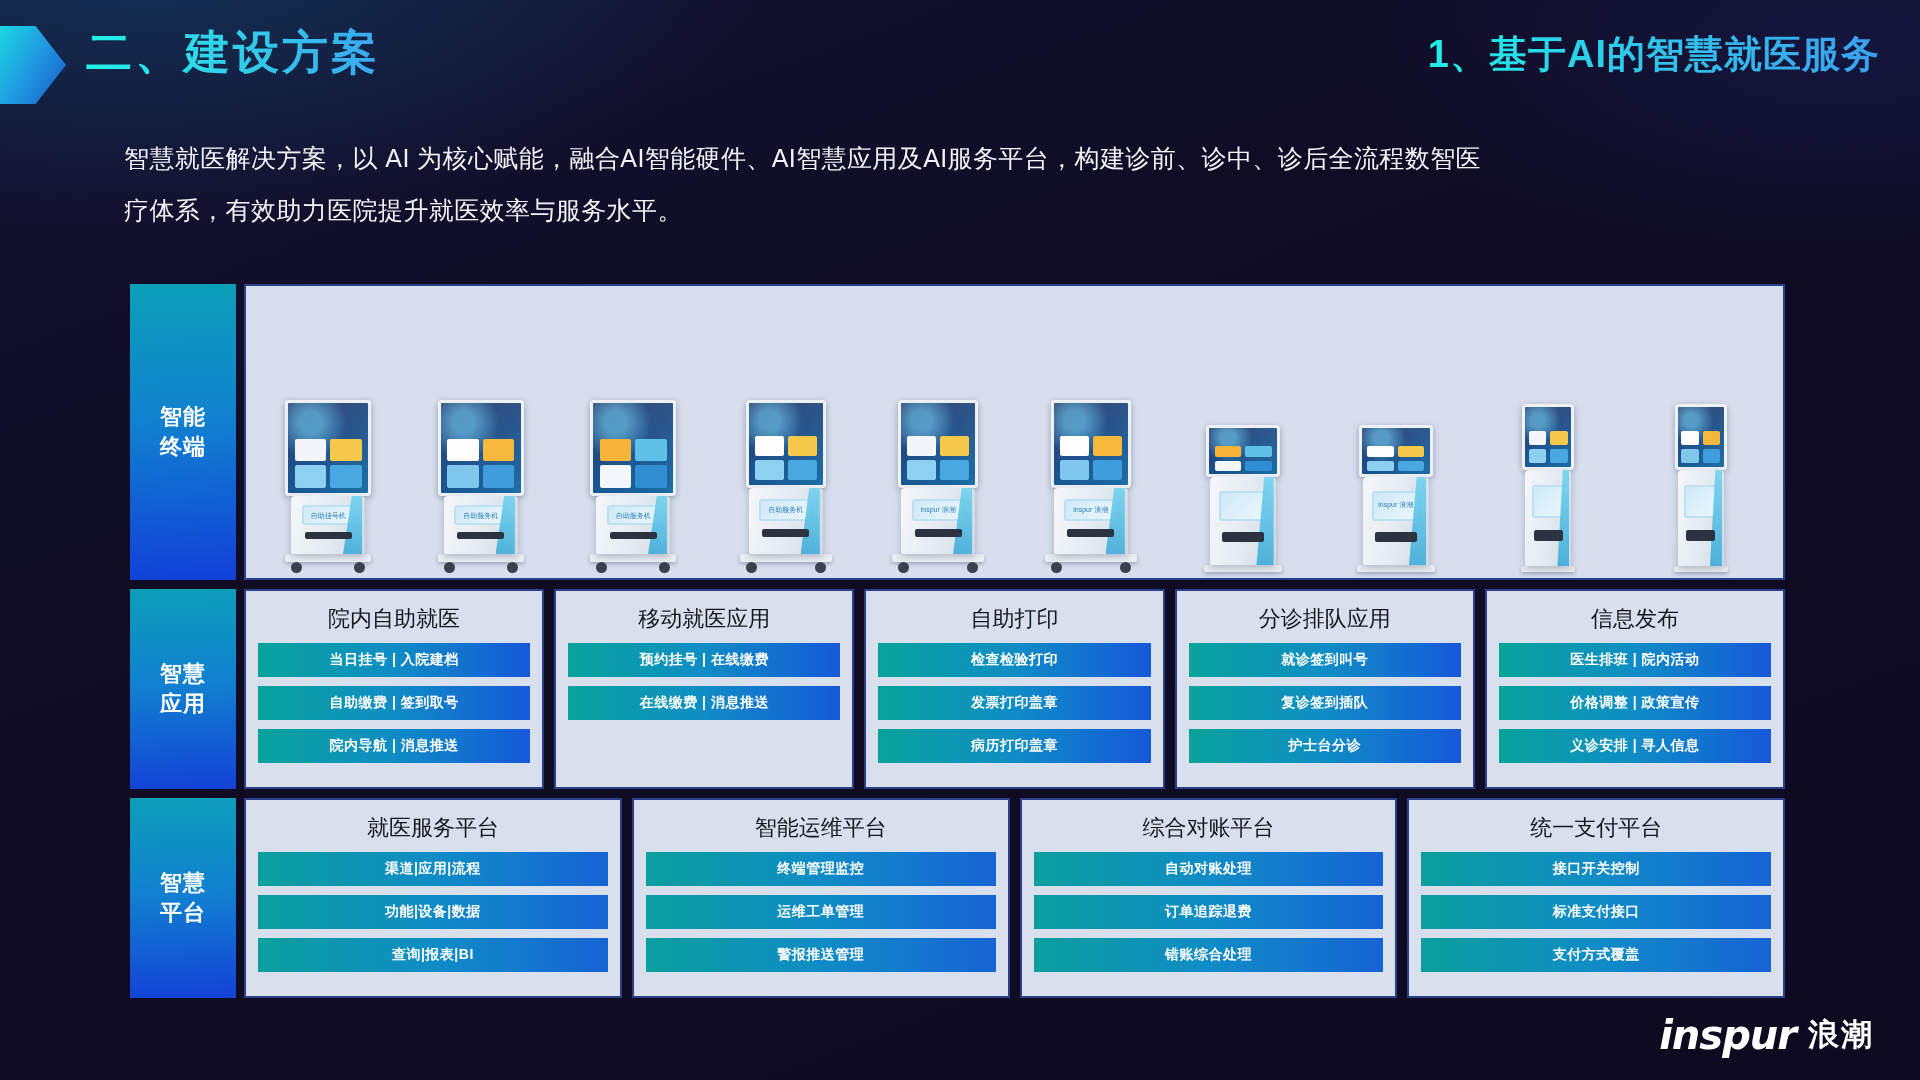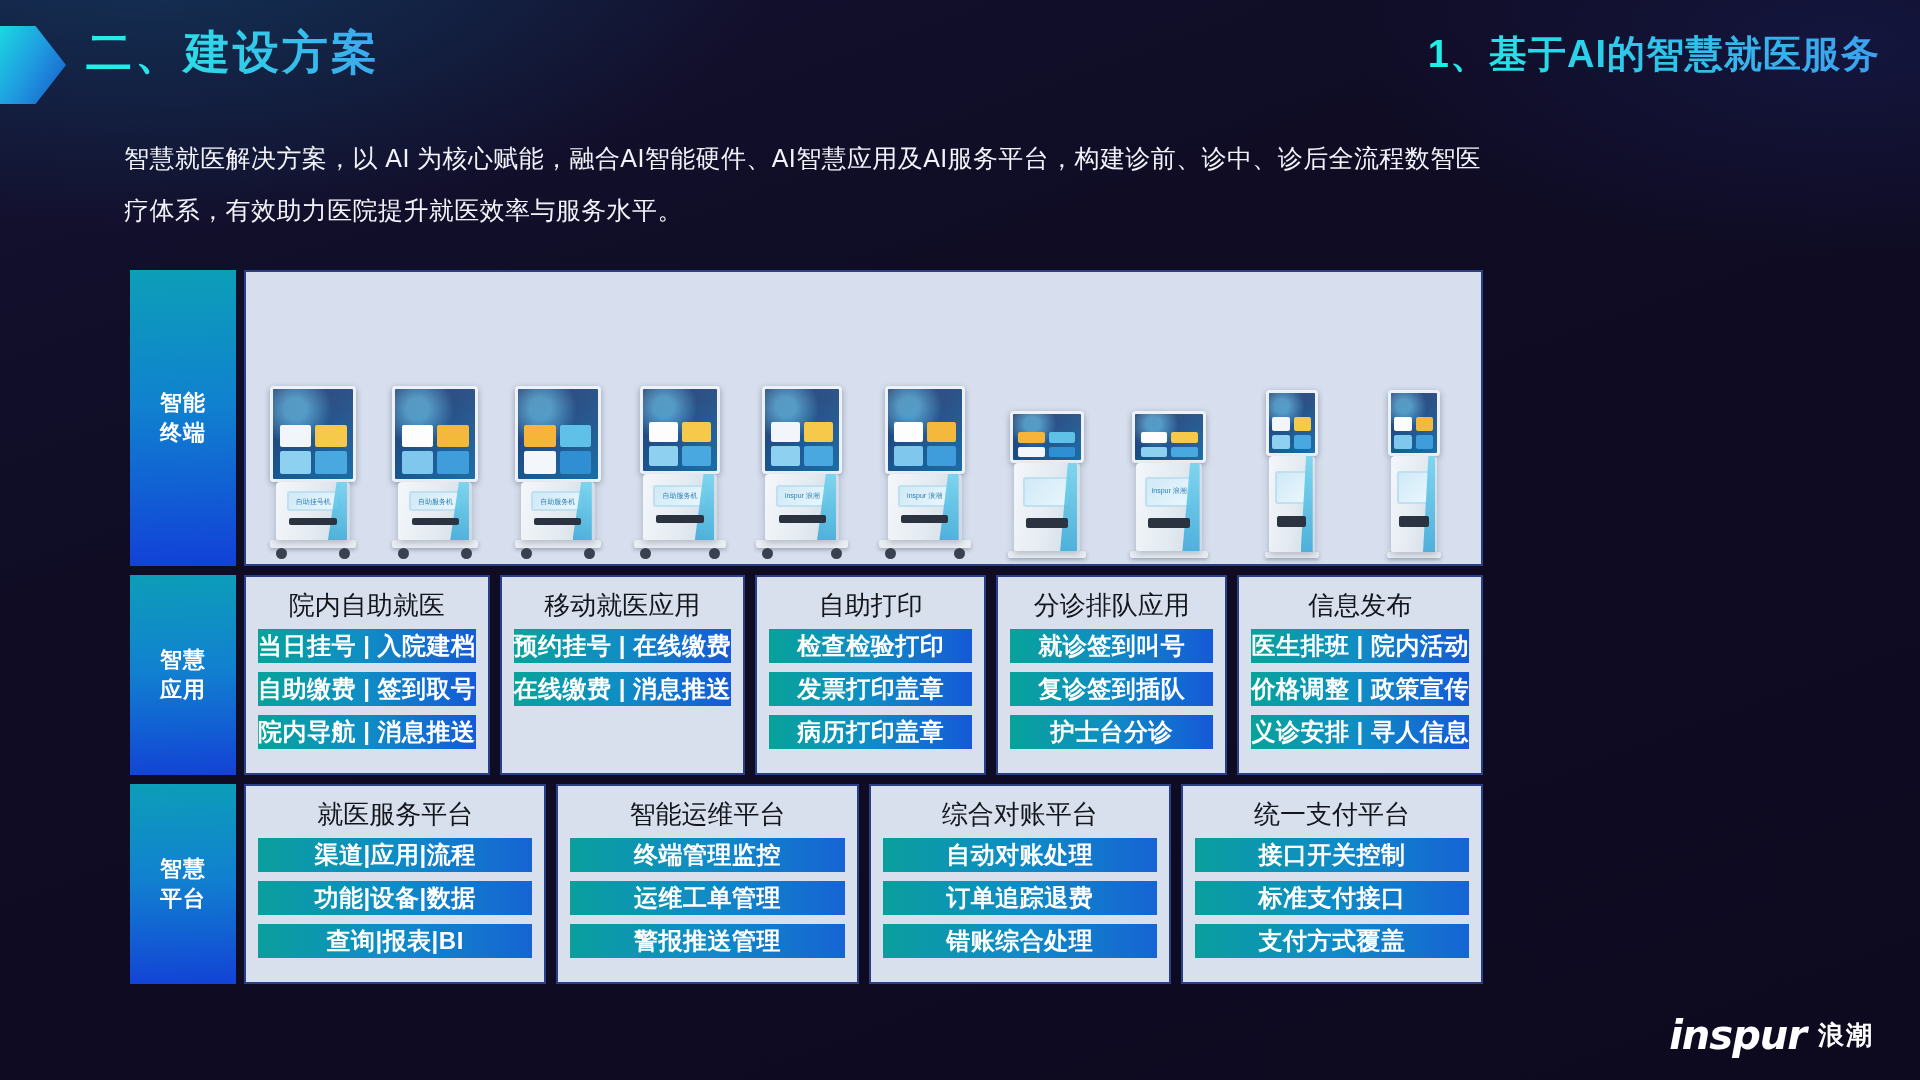--- a/index.html
+++ b/index.html
@@ -45,21 +45,21 @@
 
   
   #intro {
     position: absolute; left: 112px; top: 132px; width: 1770px;
     color: #f2f3fa; font-size: 25px; line-height: 52px;
     letter-spacing: 0.4px;
   }
   #intro .ln { display: block; white-space: nowrap; margin-left: 12px; }
 
   
-  #matrix { position: absolute; left: 130px; top: 270px; width: 1353px; }
+  #matrix { position: absolute; left: 130px; top: 284px; width: 1655px; }
   .row { display: flex; gap: 8px; margin-bottom: 9px; }
   .row:last-child { margin-bottom: 0; }
 
   .rowlabel {
     width: 106px; flex: 0 0 106px;
     display: flex; align-items: center; justify-content: center;
     color: #ffffff; font-size: 22px; font-weight: bold;
     line-height: 30px; text-align: center; letter-spacing: 1px;
   }
   .rowlabel-1 { background: linear-gradient(178deg, #0c9fb8 0%, #1081cf 46%, #1240d8 100%); }
@@ -83,45 +83,45 @@
 
   .cards { display: flex; gap: 10px; flex: 1 1 auto; }
   .card {
     flex: 1 1 0;
     background: #d8e0ee;
     border: 2px solid #2a3f87;
     padding: 10px 12px 10px;
     display: flex; flex-direction: column;
   }
   .card-title {
-    color: #14161d; font-size: 26px; text-align: center;
+    color: #14161d; font-size: 22px; text-align: center;
     line-height: 36px; margin-bottom: 6px; white-space: nowrap;
   }
   .pills { display: flex; flex-direction: column; gap: 9px; flex: 1 1 auto; }
   .pill {
     height: 34px; display: flex; align-items: center; justify-content: center;
-    color: #ffffff; font-size: 24px; font-weight: bold; letter-spacing: 0.5px;
+    color: #ffffff; font-size: 14px; font-weight: bold; letter-spacing: 0.5px;
     background: linear-gradient(90deg, #07a39a 0%, #0f8ec4 48%, #1559d8 100%);
     white-space: nowrap;
   }
   .card.plat .pill {
     background: linear-gradient(90deg, #0a9f9d 0%, #0f8cc6 50%, #1664d4 100%);
   }
 
   
   #logo {
     position: absolute; right: 46px; bottom: 22px;
     display: flex; align-items: center; gap: 12px;
   }
   #logo-mark {
     color: #ffffff; font-size: 40px; font-weight: bold;
     font-style: italic; letter-spacing: -1px;
     font-family: "DejaVu Sans", sans-serif;
   }
-  #logo-cn { color: #ffffff; font-size: 26px; font-weight: bold; letter-spacing: 2px; }
+  #logo-cn { color: #ffffff; font-size: 31px; font-weight: bold; letter-spacing: 2px; }
 
   
   .k { position: relative; }
   .k .scr {
     position: relative; margin: 0 auto;
     background: linear-gradient(150deg, #1a2f63 0%, #17447f 40%, #1b6fa8 100%);
     border: 3px solid #eef2f7; border-radius: 4px;
     box-shadow: 0 2px 6px rgba(20,30,60,0.35);
     overflow: hidden;
   }

